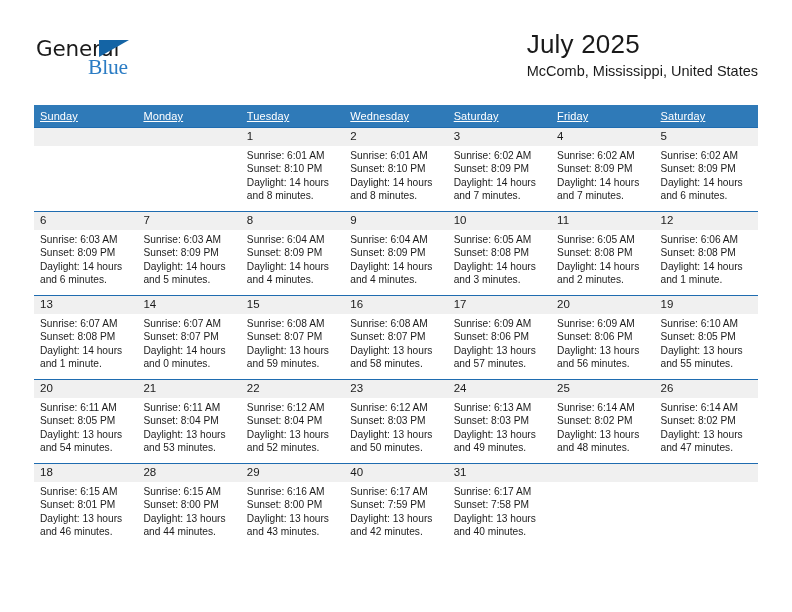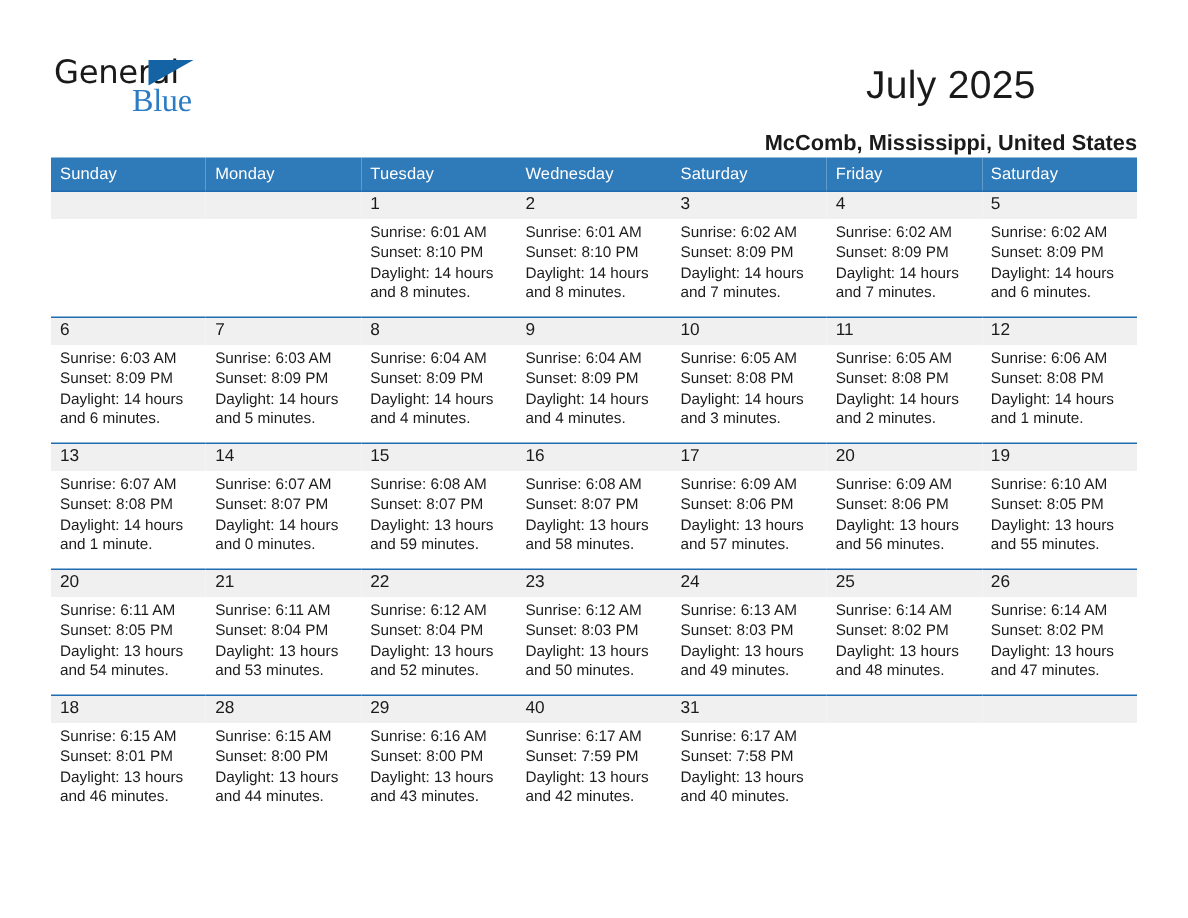--- a/index.html
+++ b/index.html
@@ -62,34 +62,34 @@
     top: 2px;
     width: 0;
     height: 0;
     border-left: 30px solid #1464a5;
     border-bottom: 17px solid transparent;
   }
 
   .title-block {
     position: absolute;
     right: 0px;
-    top: 12px;
-    text-align: center;
+    top: 0px;
+    text-align: left;
   }
   .cal-title {
     font-size: 26px;
     font-weight: normal;
     color: #1a1a1a;
     line-height: 1.15;
     letter-spacing: 0.2px;
   }
   .cal-subtitle {
-    margin-top: 16px;
+    margin-top: 3px;
     font-size: 14.5px;
-    font-weight: bold;
+    font-weight: normal;
     color: #1a1a1a;
     letter-spacing: 0px;
   }
 
   
   .calendar {
     position: absolute;
     left: 34px;
     top: 105px;
     width: 724px;
@@ -99,20 +99,21 @@
   .calendar th {
     background: #2f7ab8;
     color: #ffffff;
     font-size: 11px;
     font-weight: normal;
     text-align: left;
     padding: 5px 0 5px 6px;
     height: 12px;
     letter-spacing: 0.1px;
     border: none;
+    text-decoration: underline;
   }
   .calendar td {
     vertical-align: top;
     border-top: 1.3px solid #1f6cb0;
     padding: 0;
     height: 83px;
     background: #ffffff;
   }
   .daycell {
     position: relative;

